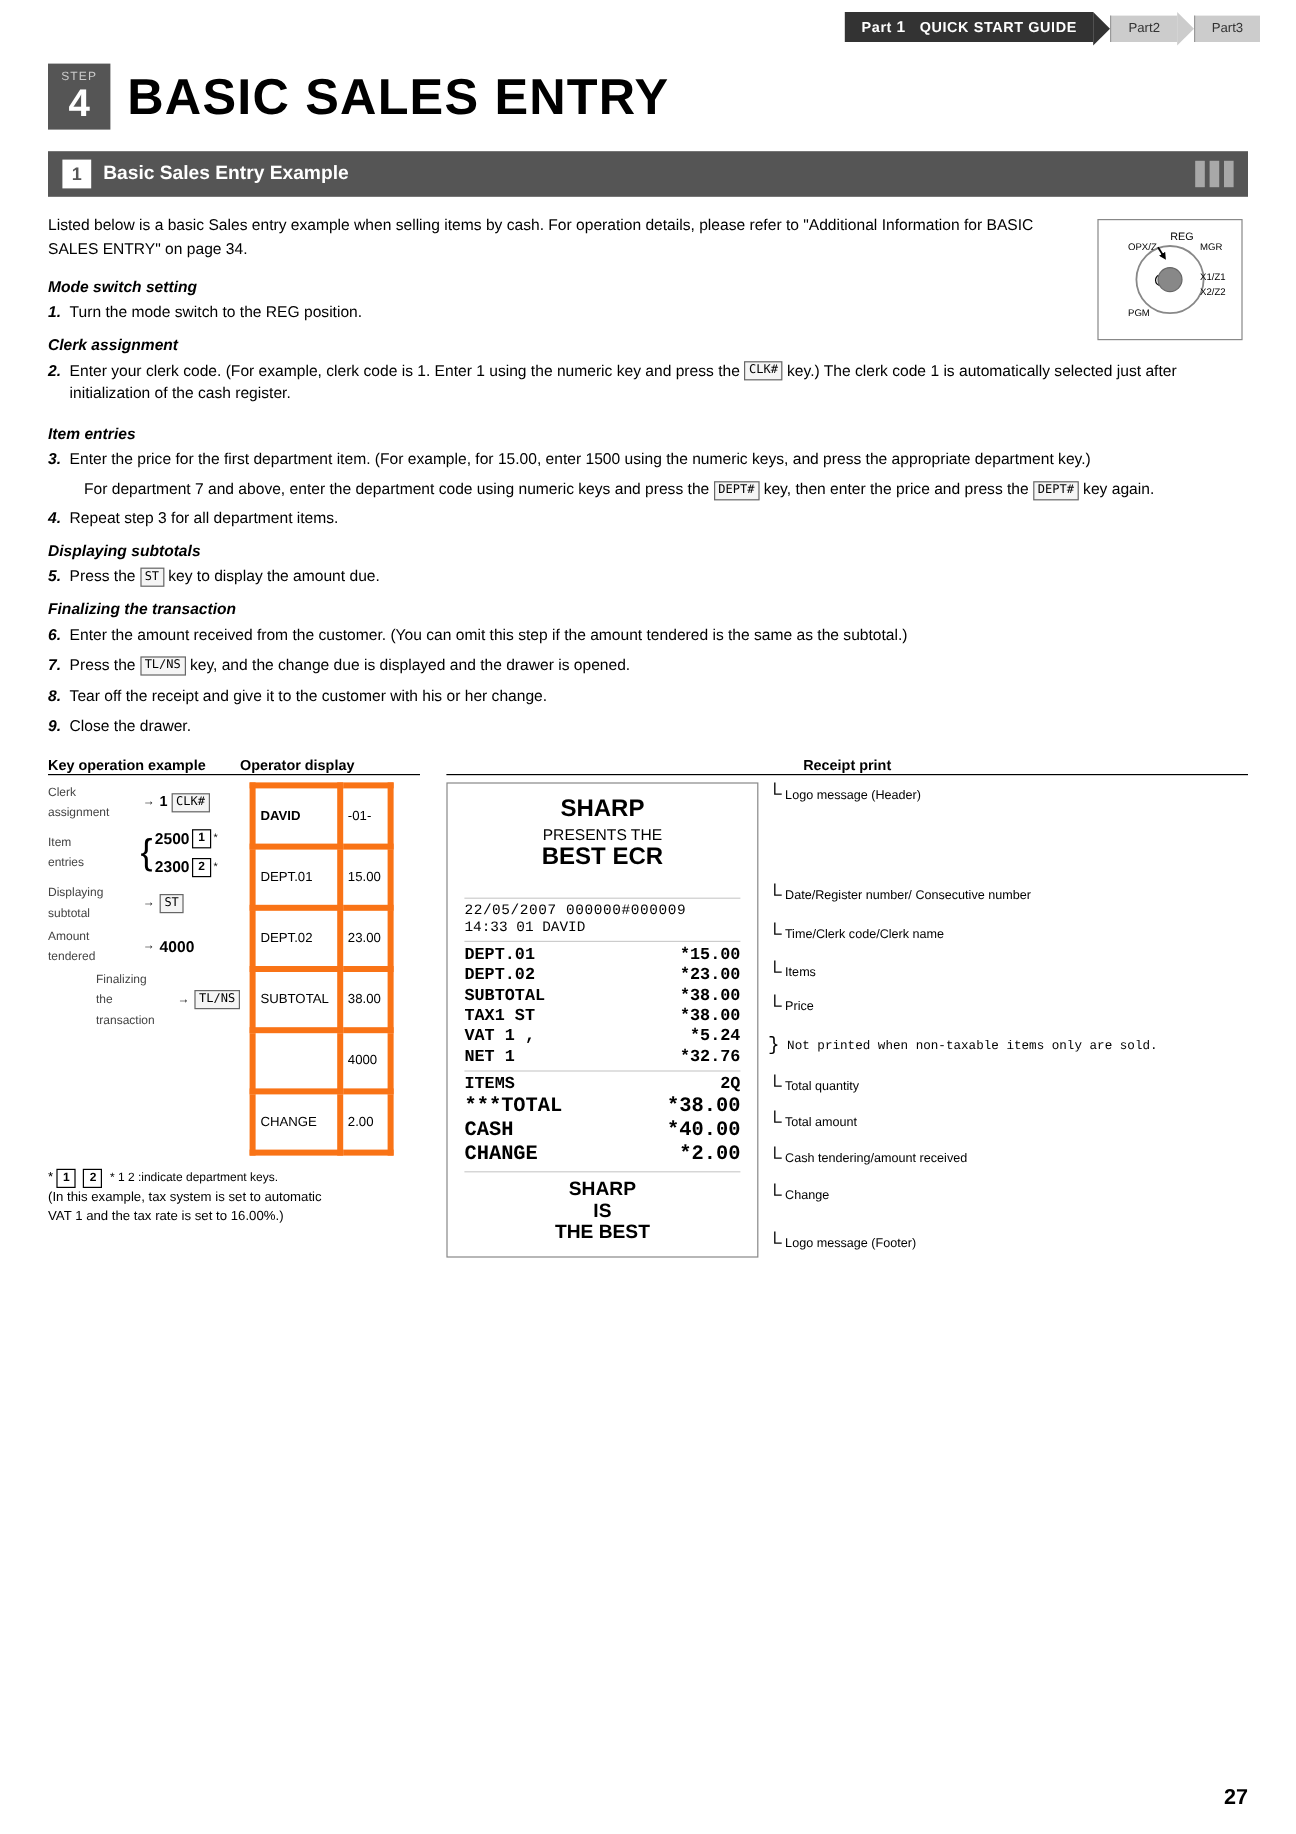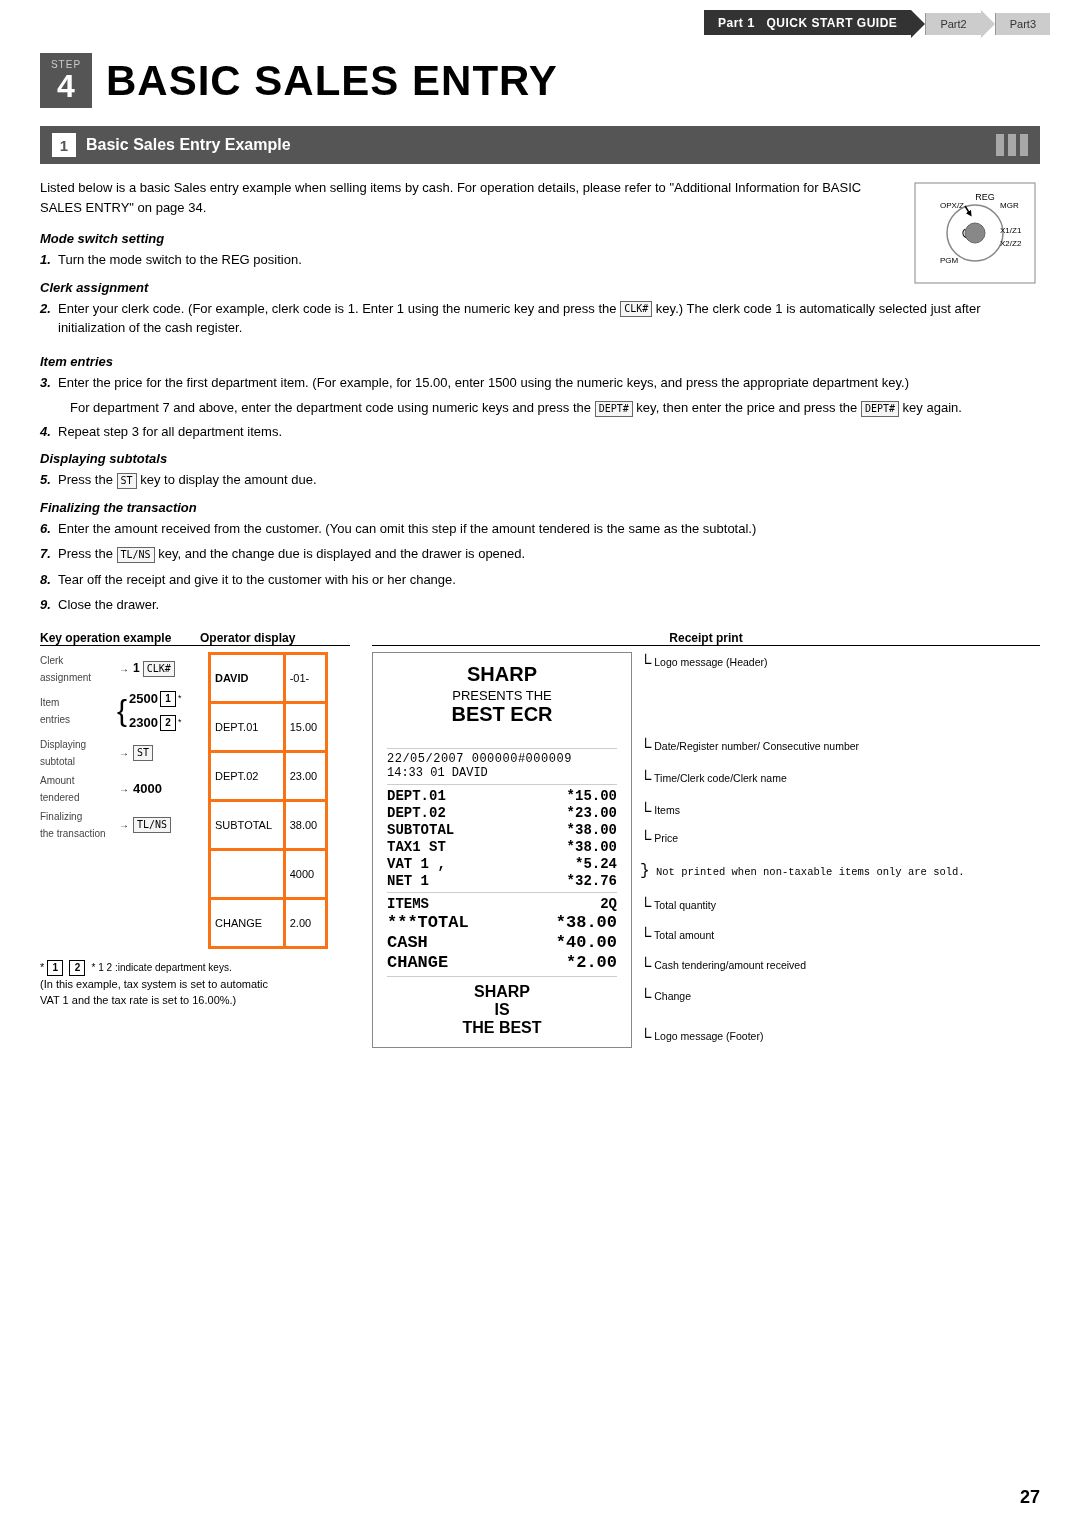--- a/index.html
+++ b/index.html
@@ -202,21 +202,21 @@
       font-size: 12px;
     }
 
     
     .disp-table {
       border-collapse: collapse;
       width: 120px;
       font-size: 11px;
     }
     .disp-table td {
-      border: 3px solid #f97316;
+      border: 5px solid #f97316;
       padding: 17px 4px;
     }
 
     .receipt-logo {
       text-align: center;
       font-size: 20px;
       font-weight: bold;
       font-family: Arial, sans-serif;
       margin-bottom: 2px;
     }
@@ -452,21 +452,21 @@
             <span style="margin:0 4px;">→</span>
             <span class="key-box">ST</span>
           </div>
 
           <div style="display:flex; align-items:center; margin-bottom:2px;">
             <span style="width:75px; font-size:10px; color:#444;">Amount<br>tendered</span>
             <span style="margin:0 4px;">→</span>
             <span style="font-size:13px; font-weight:bold;">4000</span>
           </div>
 
-          <div style="display:flex; align-items:center; margin-bottom:2px;">
+          <div style="display:flex; align-items:center; margin-bottom:2px;margin-left:40px;">
             <span style="width:75px; font-size:10px; color:#444;">Finalizing<br>the transaction</span>
             <span style="margin:0 4px;">→</span>
             <span class="key-box">TL/NS</span>
           </div>
         </div>
 
         <div style="flex:1;">
           <table class="disp-table">
             <tbody>
                 <tr>

